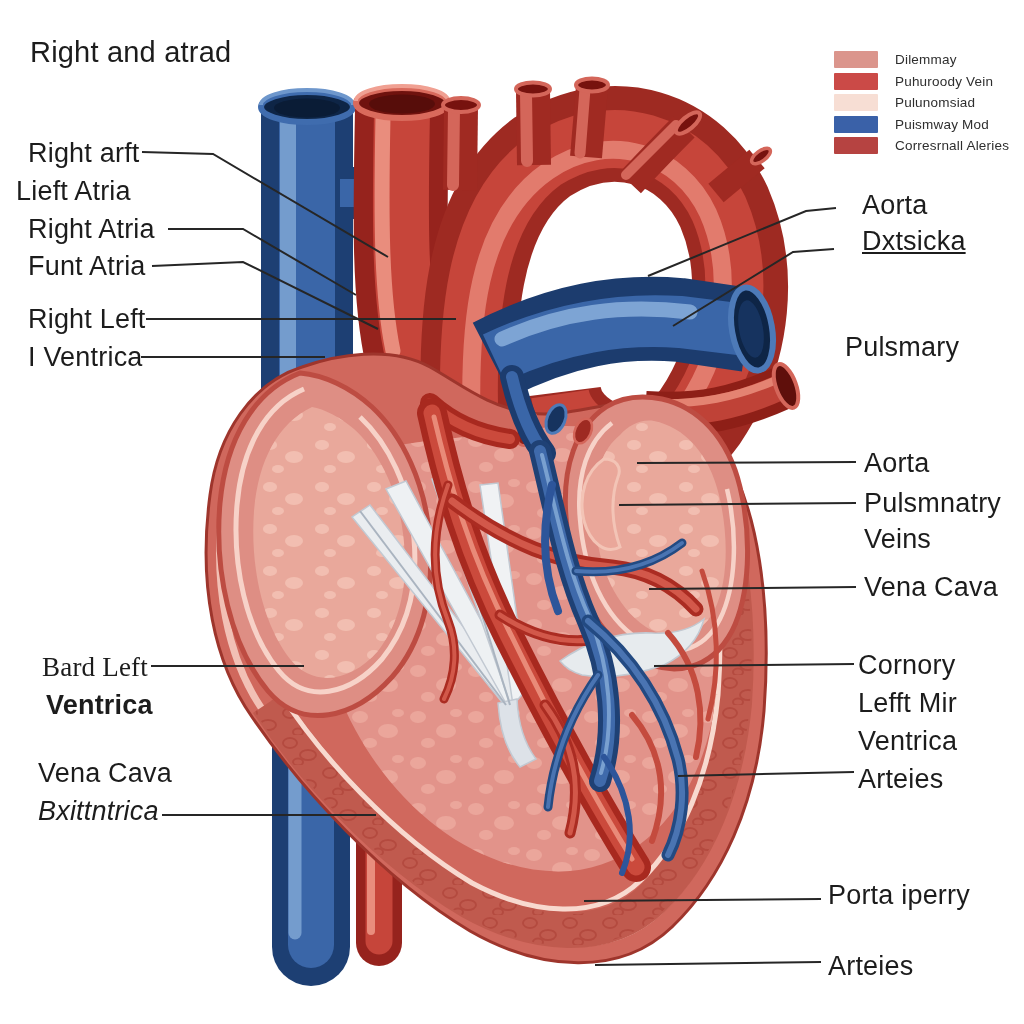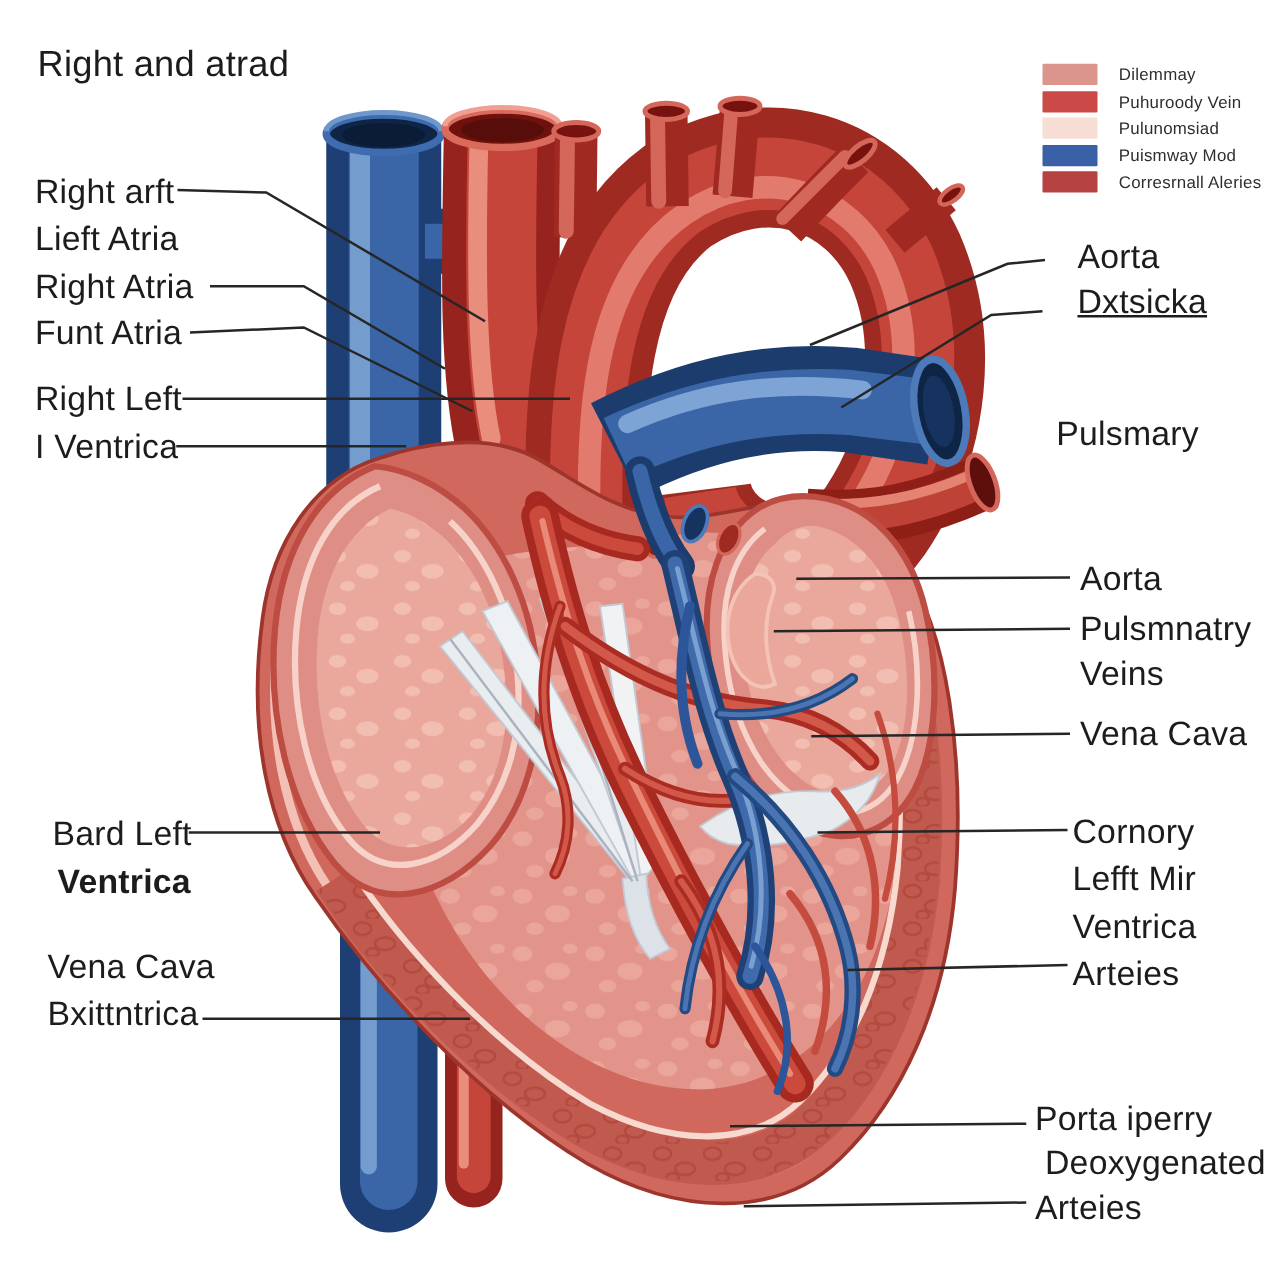--- a/index.html
+++ b/index.html
@@ -243,43 +243,42 @@
       <path d="M654,651 L854,649"></path>
       <path d="M678,761 L854,757"></path>
       <path d="M584,886 L821,884"></path>
       <path d="M595,950 L821,947"></path>
     </g>
   </svg>
 
   <div class="lbl title" style="left:30px;top:22px;">Right and atrad</div>
 
   <div class="lbl" style="left:28px;top:124px;">Right arft</div>
-  <div class="lbl" style="left:28px;top:162px;">Lieft Atria</div>
+  <div class="lbl" style="left:16px;top:162px;">Lieft Atria</div>
   <div class="lbl" style="left:28px;top:200px;">Right Atria</div>
   <div class="lbl" style="left:28px;top:237px;">Funt Atria</div>
   <div class="lbl" style="left:28px;top:290px;">Right Left</div>
   <div class="lbl" style="left:28px;top:328px;">I Ventrica</div>
-  <div class="lbl" style="left:42px;top:638px;">Bard Left</div>
+  <div class="lbl" style="left:42px;top:638px;font-family:Liberation Serif, serif;">Bard Left</div>
   <div class="lbl" style="left:46px;top:676px;font-weight:bold;">Ventrica</div>
   <div class="lbl" style="left:38px;top:744px;">Vena Cava</div>
-  <div class="lbl" style="left:38px;top:782px;">Bxittntrica</div>
+  <div class="lbl" style="left:38px;top:782px;font-style:italic;">Bxittntrica</div>
 
   <div class="lbl" style="left:862px;top:176px;">Aorta</div>
   <div class="lbl" style="left:862px;top:212px;text-decoration:underline;">Dxtsicka</div>
   <div class="lbl" style="left:845px;top:318px;">Pulsmary</div>
   <div class="lbl" style="left:864px;top:434px;">Aorta</div>
   <div class="lbl" style="left:864px;top:474px;">Pulsmnatry</div>
   <div class="lbl" style="left:864px;top:510px;">Veins</div>
   <div class="lbl" style="left:864px;top:558px;">Vena Cava</div>
   <div class="lbl" style="left:858px;top:636px;">Cornory</div>
   <div class="lbl" style="left:858px;top:674px;">Lefft Mir</div>
   <div class="lbl" style="left:858px;top:712px;">Ventrica</div>
   <div class="lbl" style="left:858px;top:750px;">Arteies</div>
   <div class="lbl" style="left:828px;top:866px;">Porta iperry</div>
-  <div class="lbl" style="left:836px;top:901px;">Deoxygenated</div>
   <div class="lbl" style="left:828px;top:937px;">Arteies</div>
 
   <div class="legend">
     <div class="legend-row">
       <span class="legend-swatch" style="background: rgb(219, 149, 140);"></span>
       <span class="legend-label">Dilemmay</span>
     </div>
     <div class="legend-row">
       <span class="legend-swatch" style="background: rgb(203, 74, 71);"></span>
       <span class="legend-label">Puhuroody Vein</span>

